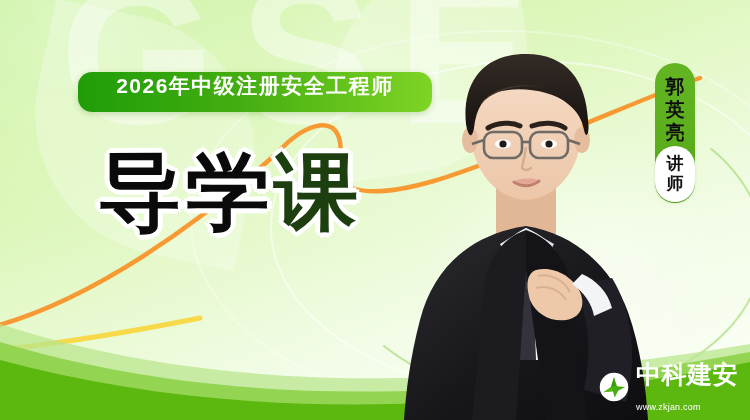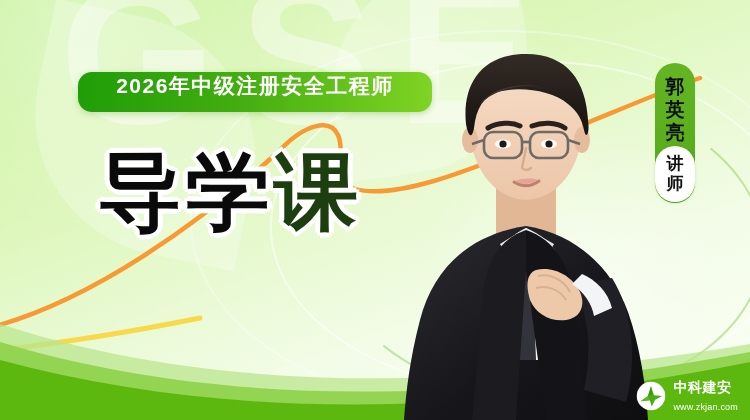--- a/index.html
+++ b/index.html
@@ -174,24 +174,24 @@
   .logo{
     position:absolute;
     right:12px;bottom:8px;
     display:flex;align-items:center;
     gap:7px;
     z-index:12;
   }
   .logo-mark{width:30px;height:30px;flex:none;}
   .logo-text{display:flex;flex-direction:column;line-height:1;}
   .logo-name{
-    color:#ffffff;font-size:14px;font-weight:bold;letter-spacing:.5px;
+    color:#ffffff;font-size:25px;font-weight:bold;letter-spacing:.5px;
   }
   .logo-url{
-    color:#ffffff;font-size:9px;letter-spacing:.2px;margin-top:9px;
+    color:#ffffff;font-size:9px;letter-spacing:.2px;margin-top:16px;
     font-family:"Liberation Sans",sans-serif;
   }
 </style>
 </head>
 <body>
 
 <div class="poster">
 
   <div class="bg-layer">
     <div class="blob blob-a"></div>

